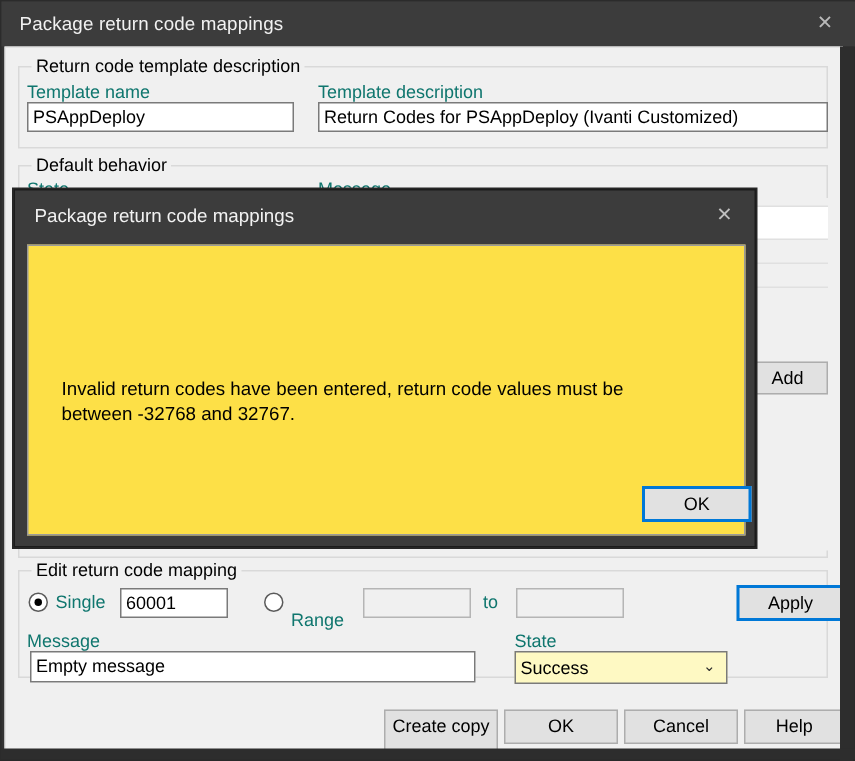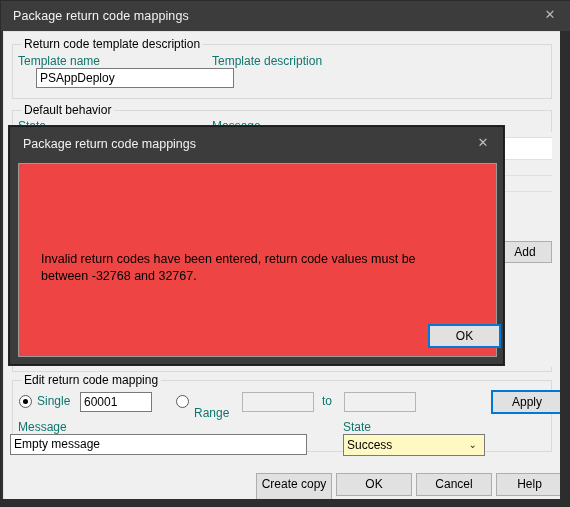--- a/index.html
+++ b/index.html
@@ -213,21 +213,21 @@
     font-size: 13px;
     text-align: center;
     line-height: 22px;
     cursor: default;
   }
   #modal .m-body {
     position: absolute;
     left: 8px; top: 36px;
     width: 479px; height: 194px;
     box-sizing: border-box;
-    background: #ef4444;
+    background: #fde047;
     border: 1px solid #9a9a9a;
   }
   #modal .m-msg {
     position: absolute;
     left: 22px; top: 87px;
     width: 420px;
     font-size: 12.5px;
     line-height: 17px;
     color: #000;
   }
@@ -247,23 +247,24 @@
     <div class="title-text">Package return code mappings</div>
     <div class="close-btn">✕</div>
   </div>
 
   <div id="client-area">
 
     <div class="groupbox" style="left:8px; top:12px; width:540px; height:55px;">
       <div class="gb-label">Return code template description</div>
     </div>
     <div class="lbl" style="left:14px; top:22px;">Template name</div>
-    <div class="textbox" style="left:14px; top:36px; width:198px; height:20px; line-height:18px;margin-left:18px;">PSAppDeploy</div>
+    <div class="textbox" style="left:14px; top:36px; width:178px; height:20px; line-height:18px;">PSAppDeploy</div>
 
     <div class="lbl" style="left:208px; top:22px;">Template description</div>
+    <div class="textbox" style="left:208px; top:36px; width:340px; height:20px; line-height:18px;">Return Codes for PSAppDeploy (Ivanti Customized)</div>
 
     <div class="groupbox" style="left:8px; top:78px; width:540px; height:262px;">
       <div class="gb-label">Default behavior</div>
     </div>
     <div class="lbl" style="left:14px; top:87px;">State</div>
     <div class="lbl" style="left:208px; top:87px;">Message</div>
 
     <div class="grid-area" style="left:494px; top:100px; width:54px; height:235px;">
       <div class="grid-row" style="height:6px;"></div>
       <div class="grid-row white" style="height:22px;"></div>
@@ -284,21 +285,21 @@
 
     <div class="radio" style="left:172px; top:363px;"></div>
     <div class="lbl" style="left:190px; top:374px;">Range</div>
     <div class="textbox disabled" style="left:238px; top:360px; width:72px; height:20px; line-height:18px;"></div>
     <div class="lbl" style="left:318px; top:362px;">to</div>
     <div class="textbox disabled" style="left:340px; top:360px; width:72px; height:20px; line-height:18px;"></div>
 
     <div class="btn focus" style="left:487px; top:358px; width:72px; height:24px; line-height:20px;">Apply</div>
 
     <div class="lbl" style="left:14px; top:388px;">Message</div>
-    <div class="textbox" style="left:6px; top:402px; width:297px; height:21px; line-height:19px;">Empty message</div>
+    <div class="textbox" style="left:16px; top:402px; width:297px; height:21px; line-height:19px;">Empty message</div>
 
     <div class="lbl" style="left:339px; top:388px;">State</div>
     <div class="combo" style="left:339px; top:402px; width:142px; height:22px;">
       <span>Success</span>
       <span class="chev">⌄</span>
     </div>
 
     <div class="btn" style="left:252px; top:441px; width:76px; height:39px; line-height:21px;">Create copy</div>
     <div class="btn" style="left:332px; top:441px; width:76px; height:23px; line-height:21px;">OK</div>
     <div class="btn" style="left:412px; top:441px; width:76px; height:23px; line-height:21px;">Cancel</div>

